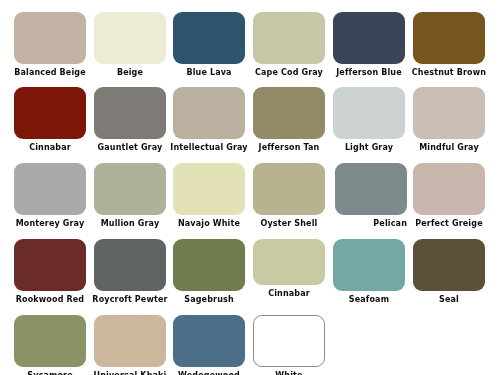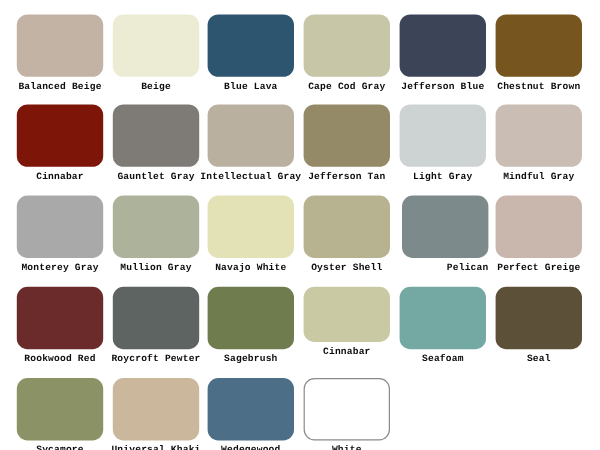--- a/index.html
+++ b/index.html
@@ -12,21 +12,20 @@
     height: 375px;
     overflow: hidden;
     font-family: "DejaVu Sans", "Liberation Sans", sans-serif;
   }
 
   #palette {
     position: relative;
     width: 500px;
     height: 375px;
     background: #ffffff;
-    font-family: Liberation Mono, monospace;
   }
 
   .swatch-cell {
     position: absolute;
     width: 76px;
     display: flex;
     flex-direction: column;
     align-items: center;
   }
 

